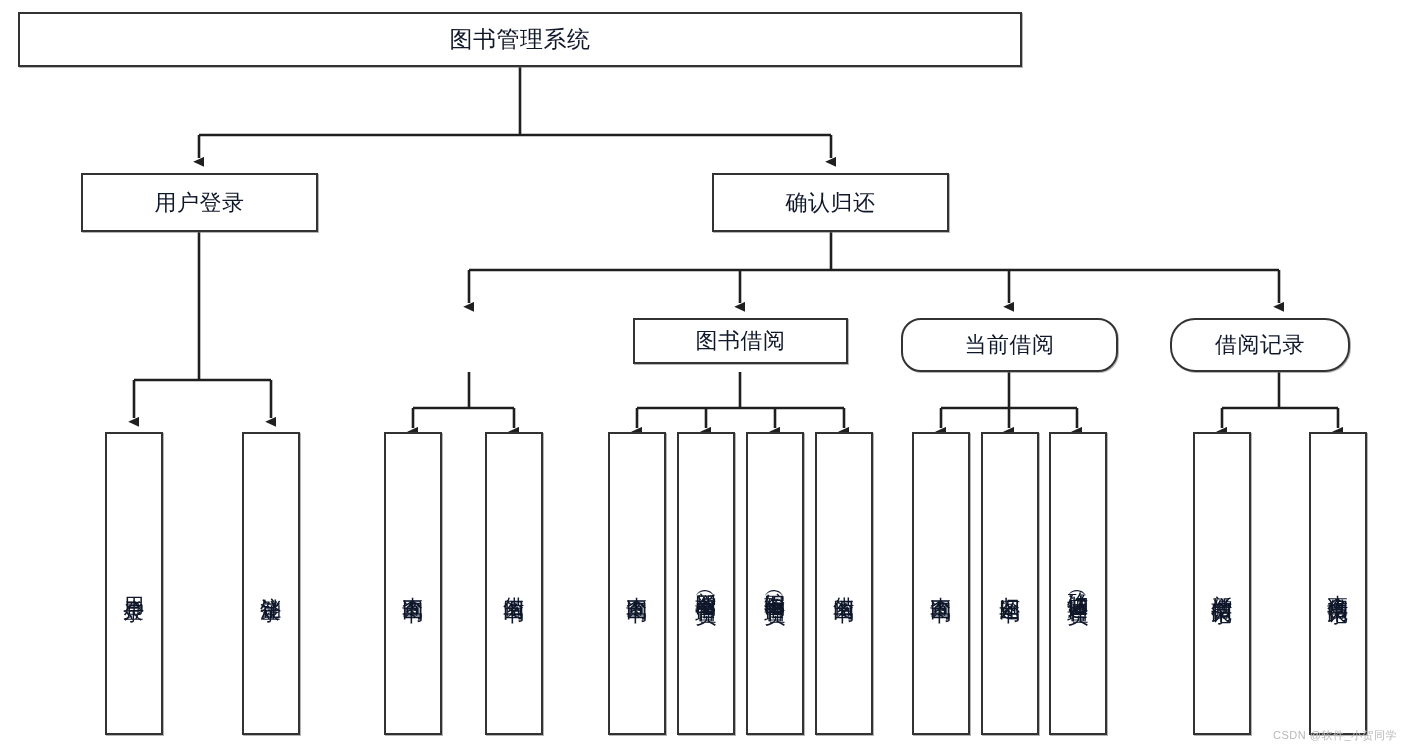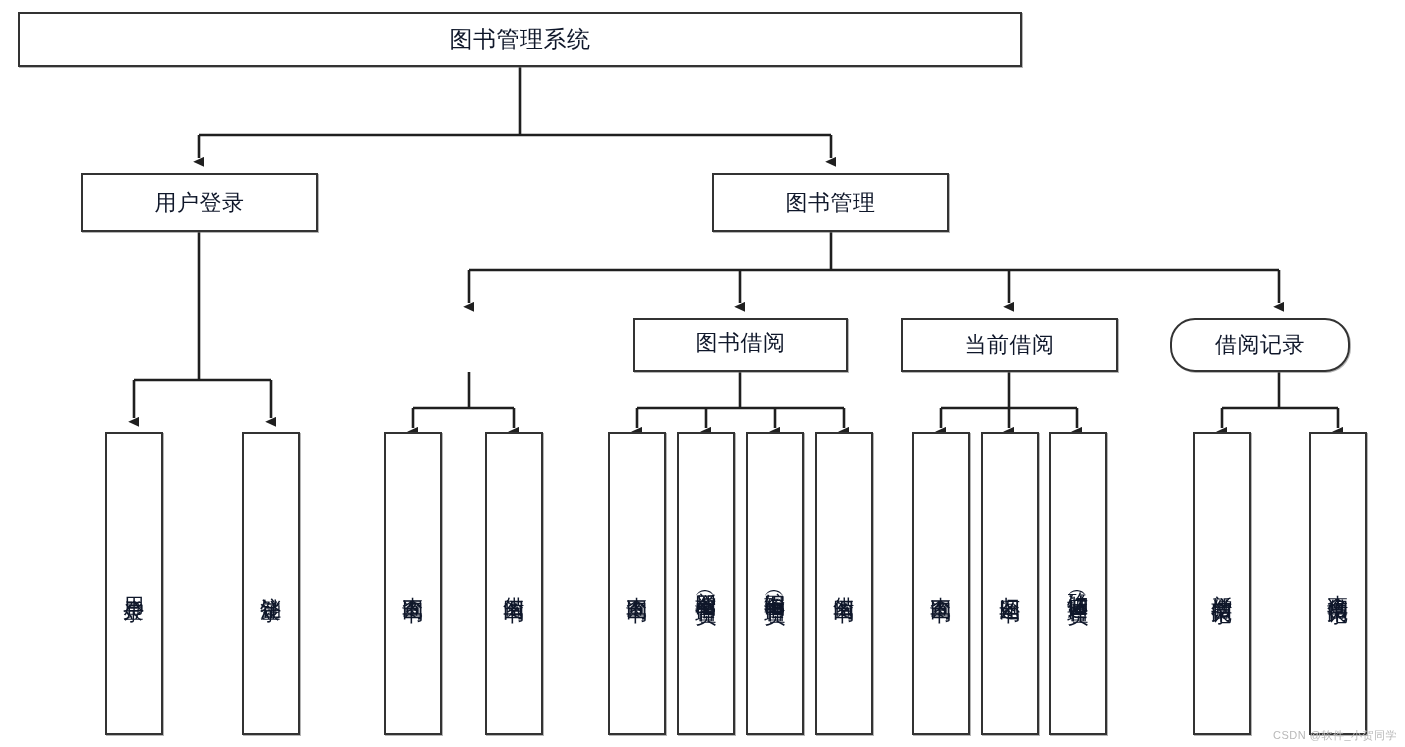--- a/index.html
+++ b/index.html
@@ -124,27 +124,27 @@
   </svg>
 
   <div class="node root" style="left:18px; top:12px; width:1004px; height:55px;">
     <span class="node-label">图书管理系统</span>
   </div>
 
   <div class="node" style="left:81px; top:173px; width:237px; height:59px;">
     <span class="node-label">用户登录</span>
   </div>
   <div class="node" style="left:712px; top:173px; width:237px; height:59px;">
-    <span class="node-label">图书管理</span>
+    <span class="node-label">确认归还</span>
   </div>
 
-  <div class="node" style="left:633px; top:318px; width:215px; height:54px;font-family:Liberation Mono, monospace;">
+  <div class="node" style="left:633px; top:318px; width:215px; height:46px;">
     <span class="node-label">图书借阅</span>
   </div>
-  <div class="node" style="left:901px; top:318px; width:217px; height:54px;">
+  <div class="node" style="left:901px; top:318px; width:217px; height:54px;border-radius:20px;">
     <span class="node-label">当前借阅</span>
   </div>
   <div class="node" style="left:1170px; top:318px; width:180px; height:54px;border-radius:25px;">
     <span class="node-label">借阅记录</span>
   </div>
 
   <div class="node leaf" style="left:105px; top:432px; width:58px; height:303px;">
     <span class="node-label">用户登录</span>
   </div>
   <div class="node leaf" style="left:242px; top:432px; width:58px; height:303px;">

